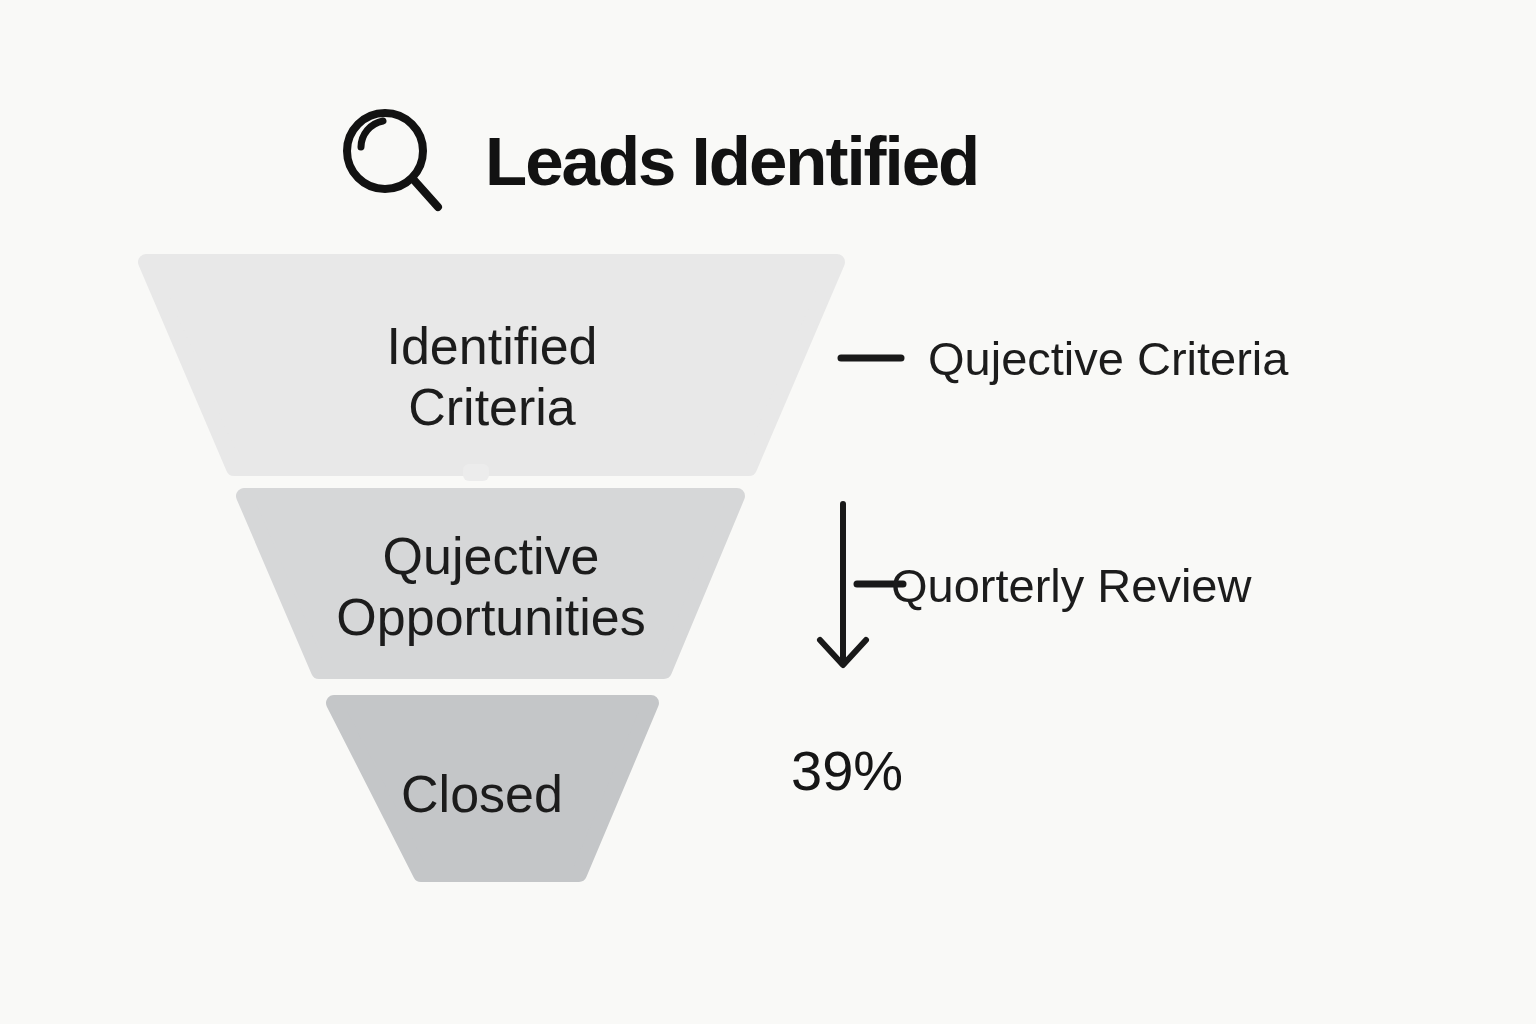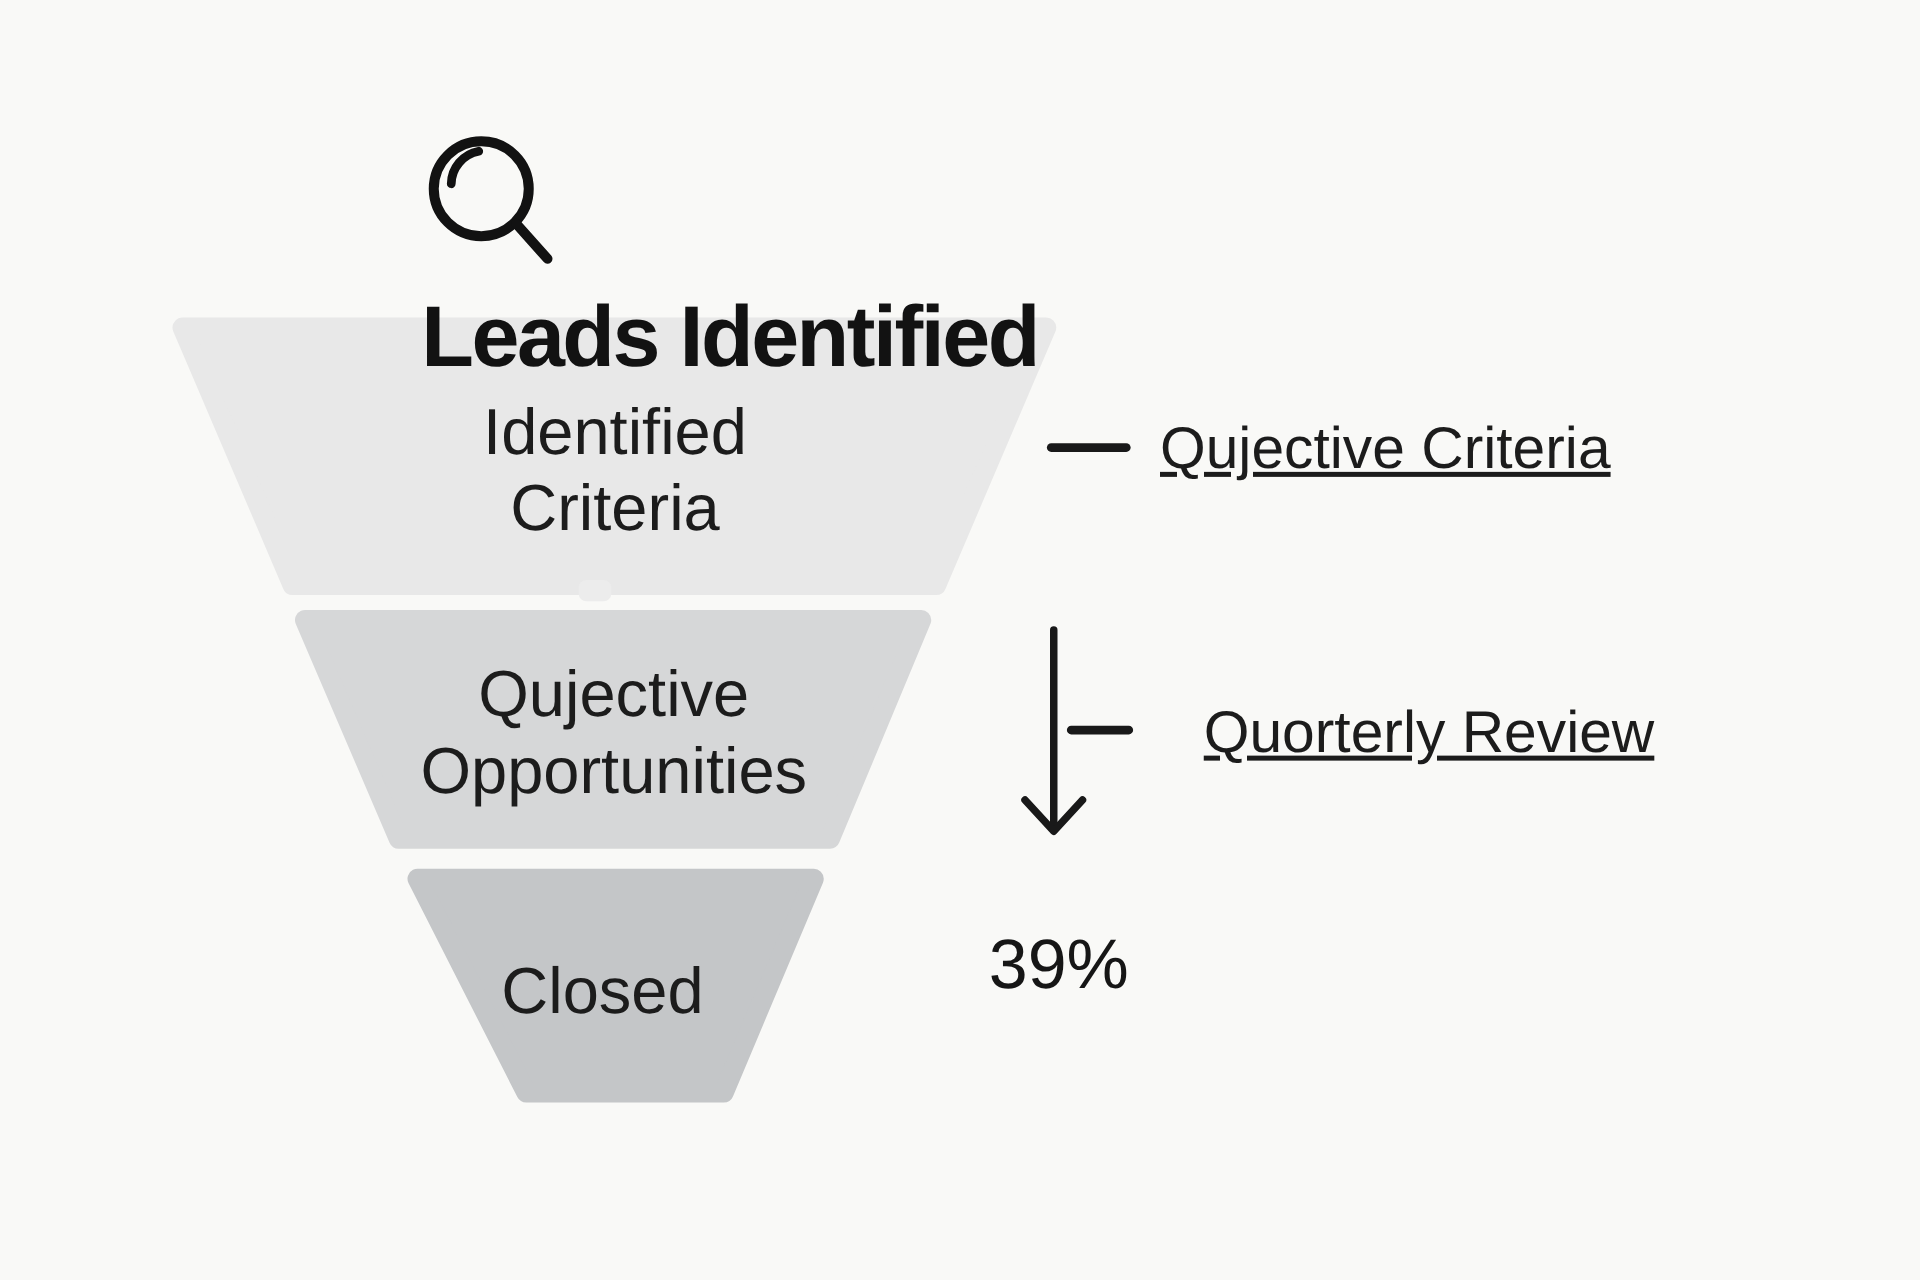--- a/index.html
+++ b/index.html
@@ -19,23 +19,22 @@
     position: absolute;
     inset: 0;
     width: 1536px;
     height: 1024px;
   }
   .header {
     position: absolute;
     left: 337px;
     top: 103px;
     display: flex;
-    align-items: flex-start;
-    gap: 16px;
-    flex-direction: column;
+    align-items: center;
+    gap: 38px;
   }
   .header .icon-wrap {
     width: 110px;
     height: 110px;
     flex: 0 0 auto;
   }
   .page-title {
     font-size: 69px;
     font-weight: 700;
     letter-spacing: -2px;
@@ -58,24 +57,23 @@
   #stage-label-2 { left: 491px; top: 587px; }
   #stage-label-3 { left: 482px; top: 794px; }
   .annotation {
     position: absolute;
     transform: translateY(-50%);
     font-size: 47px;
     font-weight: 400;
     color: #1c1c1c;
     white-space: nowrap;
     line-height: 1;
-    text-decoration: underline;
   }
   #annotation-1 { left: 928px; top: 358px; }
-  #annotation-2 { left: 963px; top: 585px; }
+  #annotation-2 { left: 891px; top: 585px; }
   #conversion-rate {
     position: absolute;
     left: 791px;
     top: 771px;
     transform: translateY(-50%);
     font-size: 56px;
     font-weight: 400;
     color: #161616;
     white-space: nowrap;
     line-height: 1;

